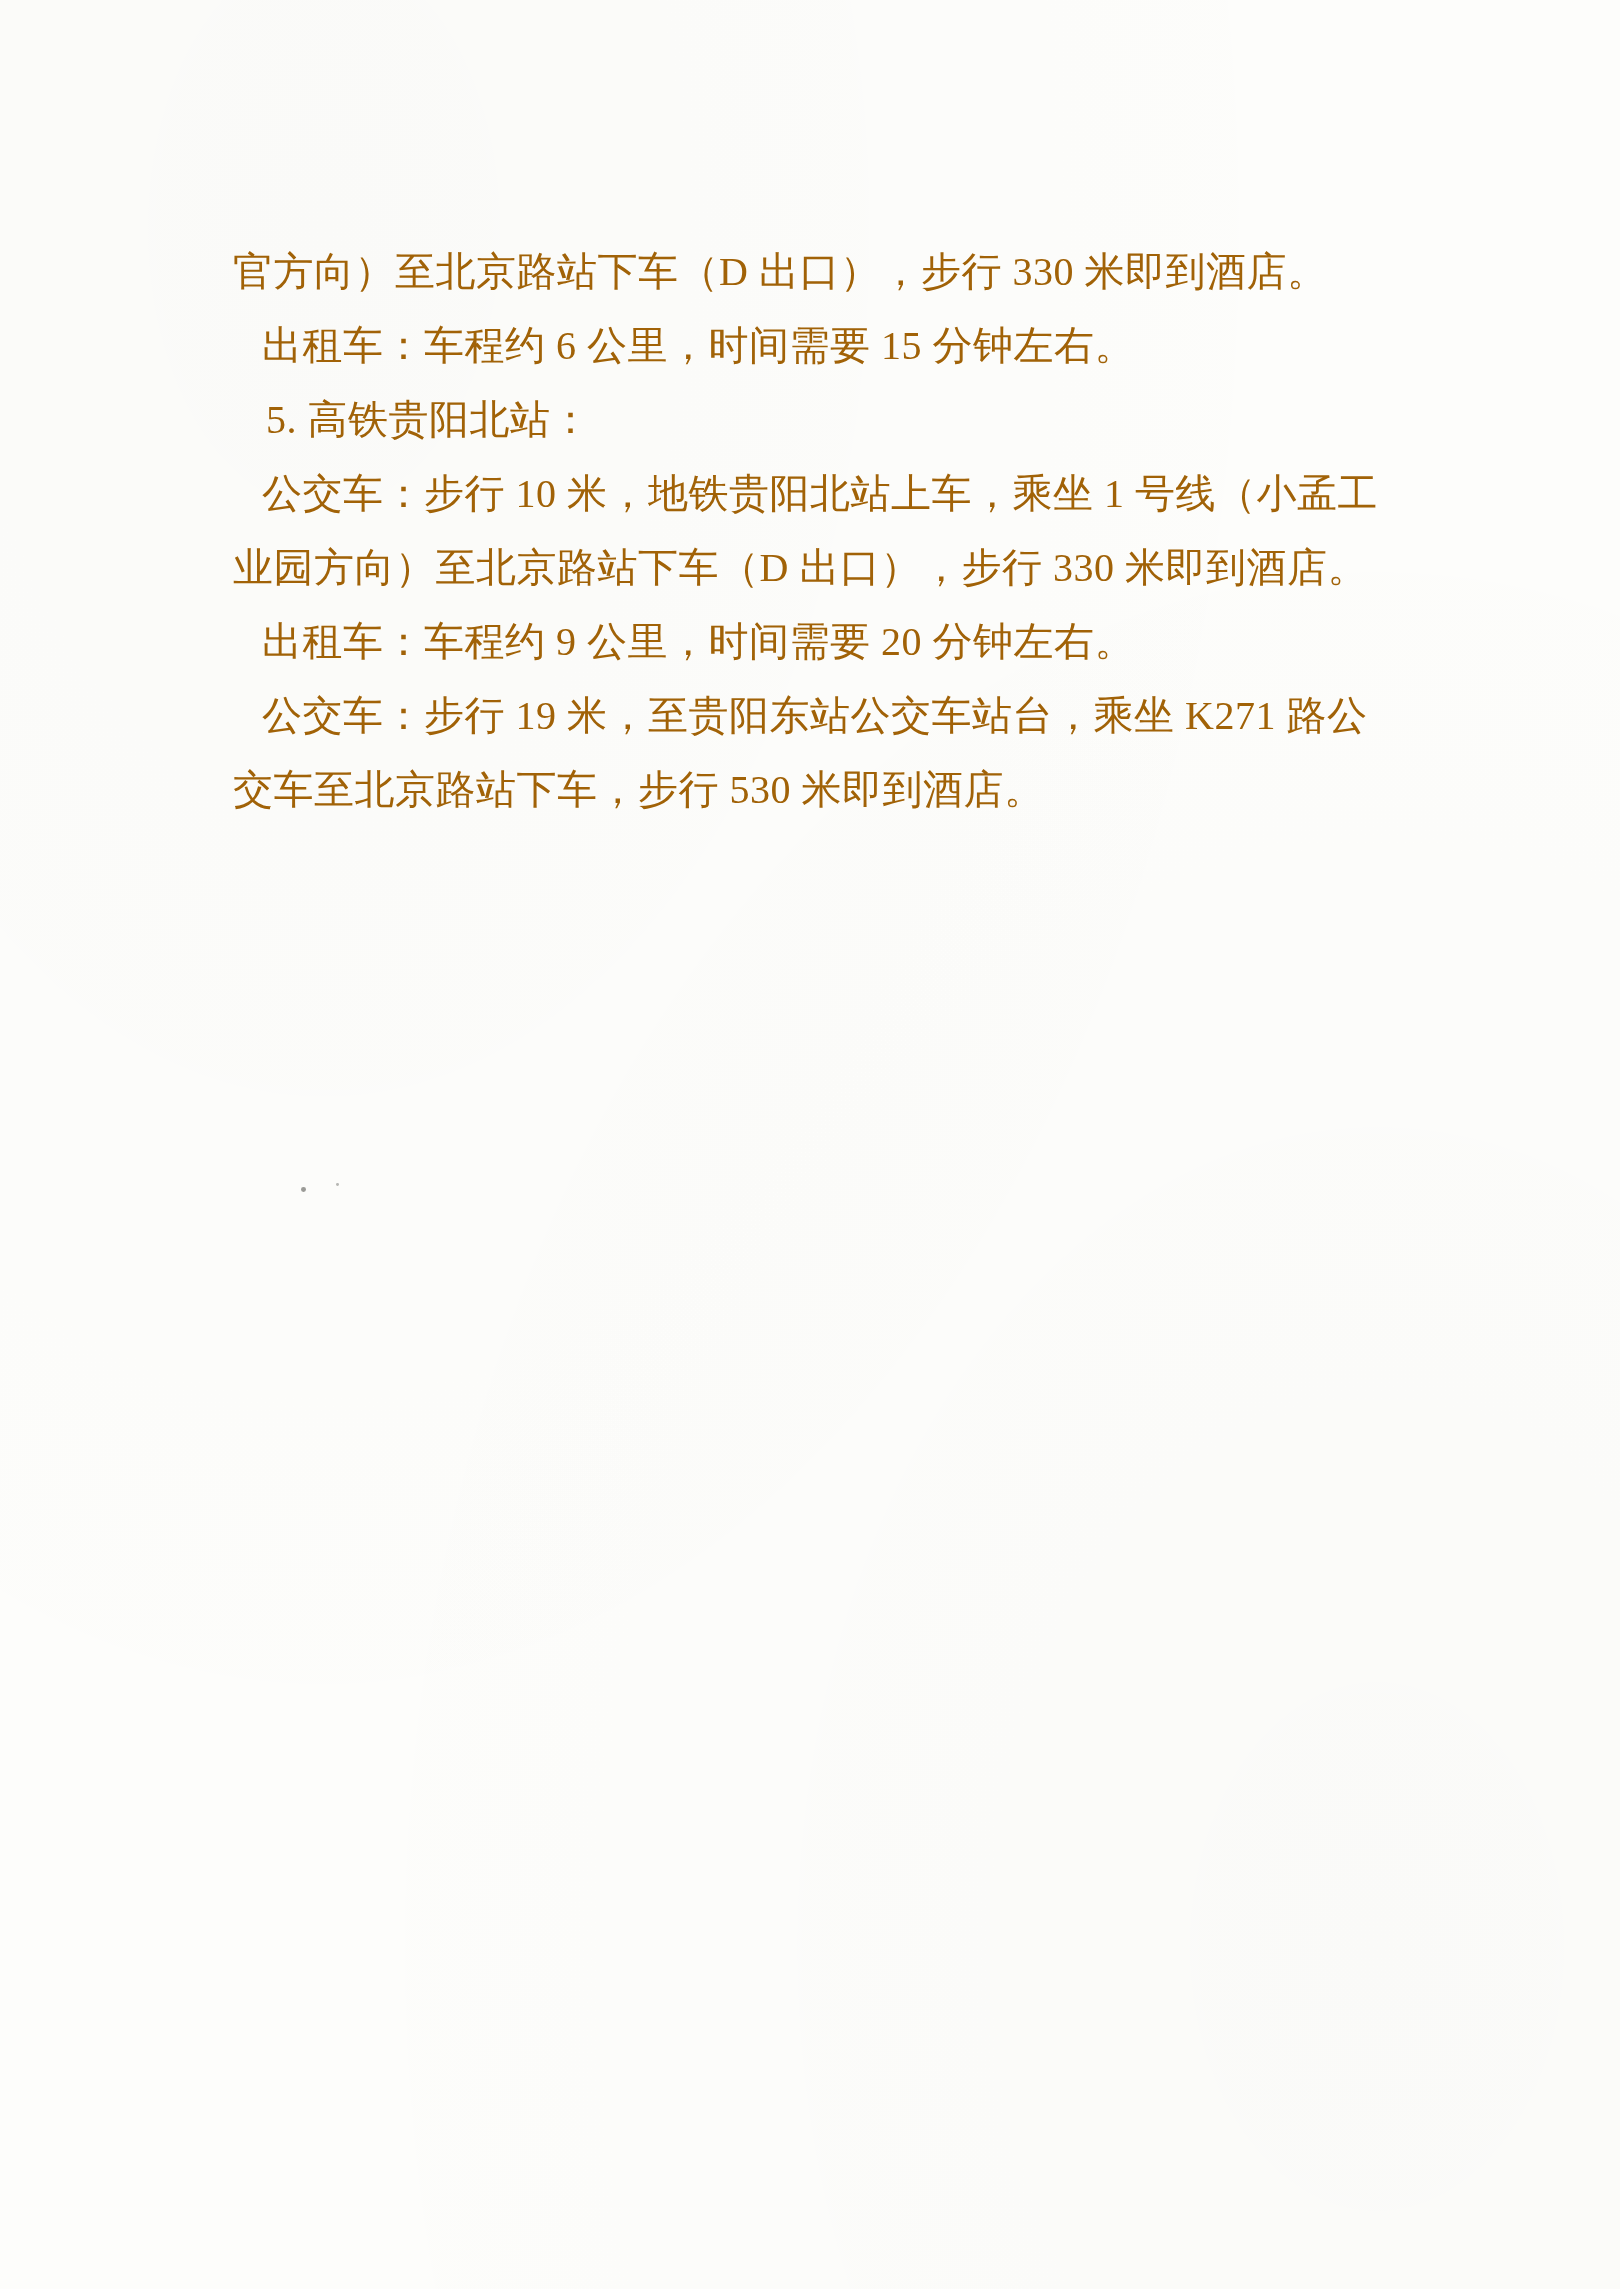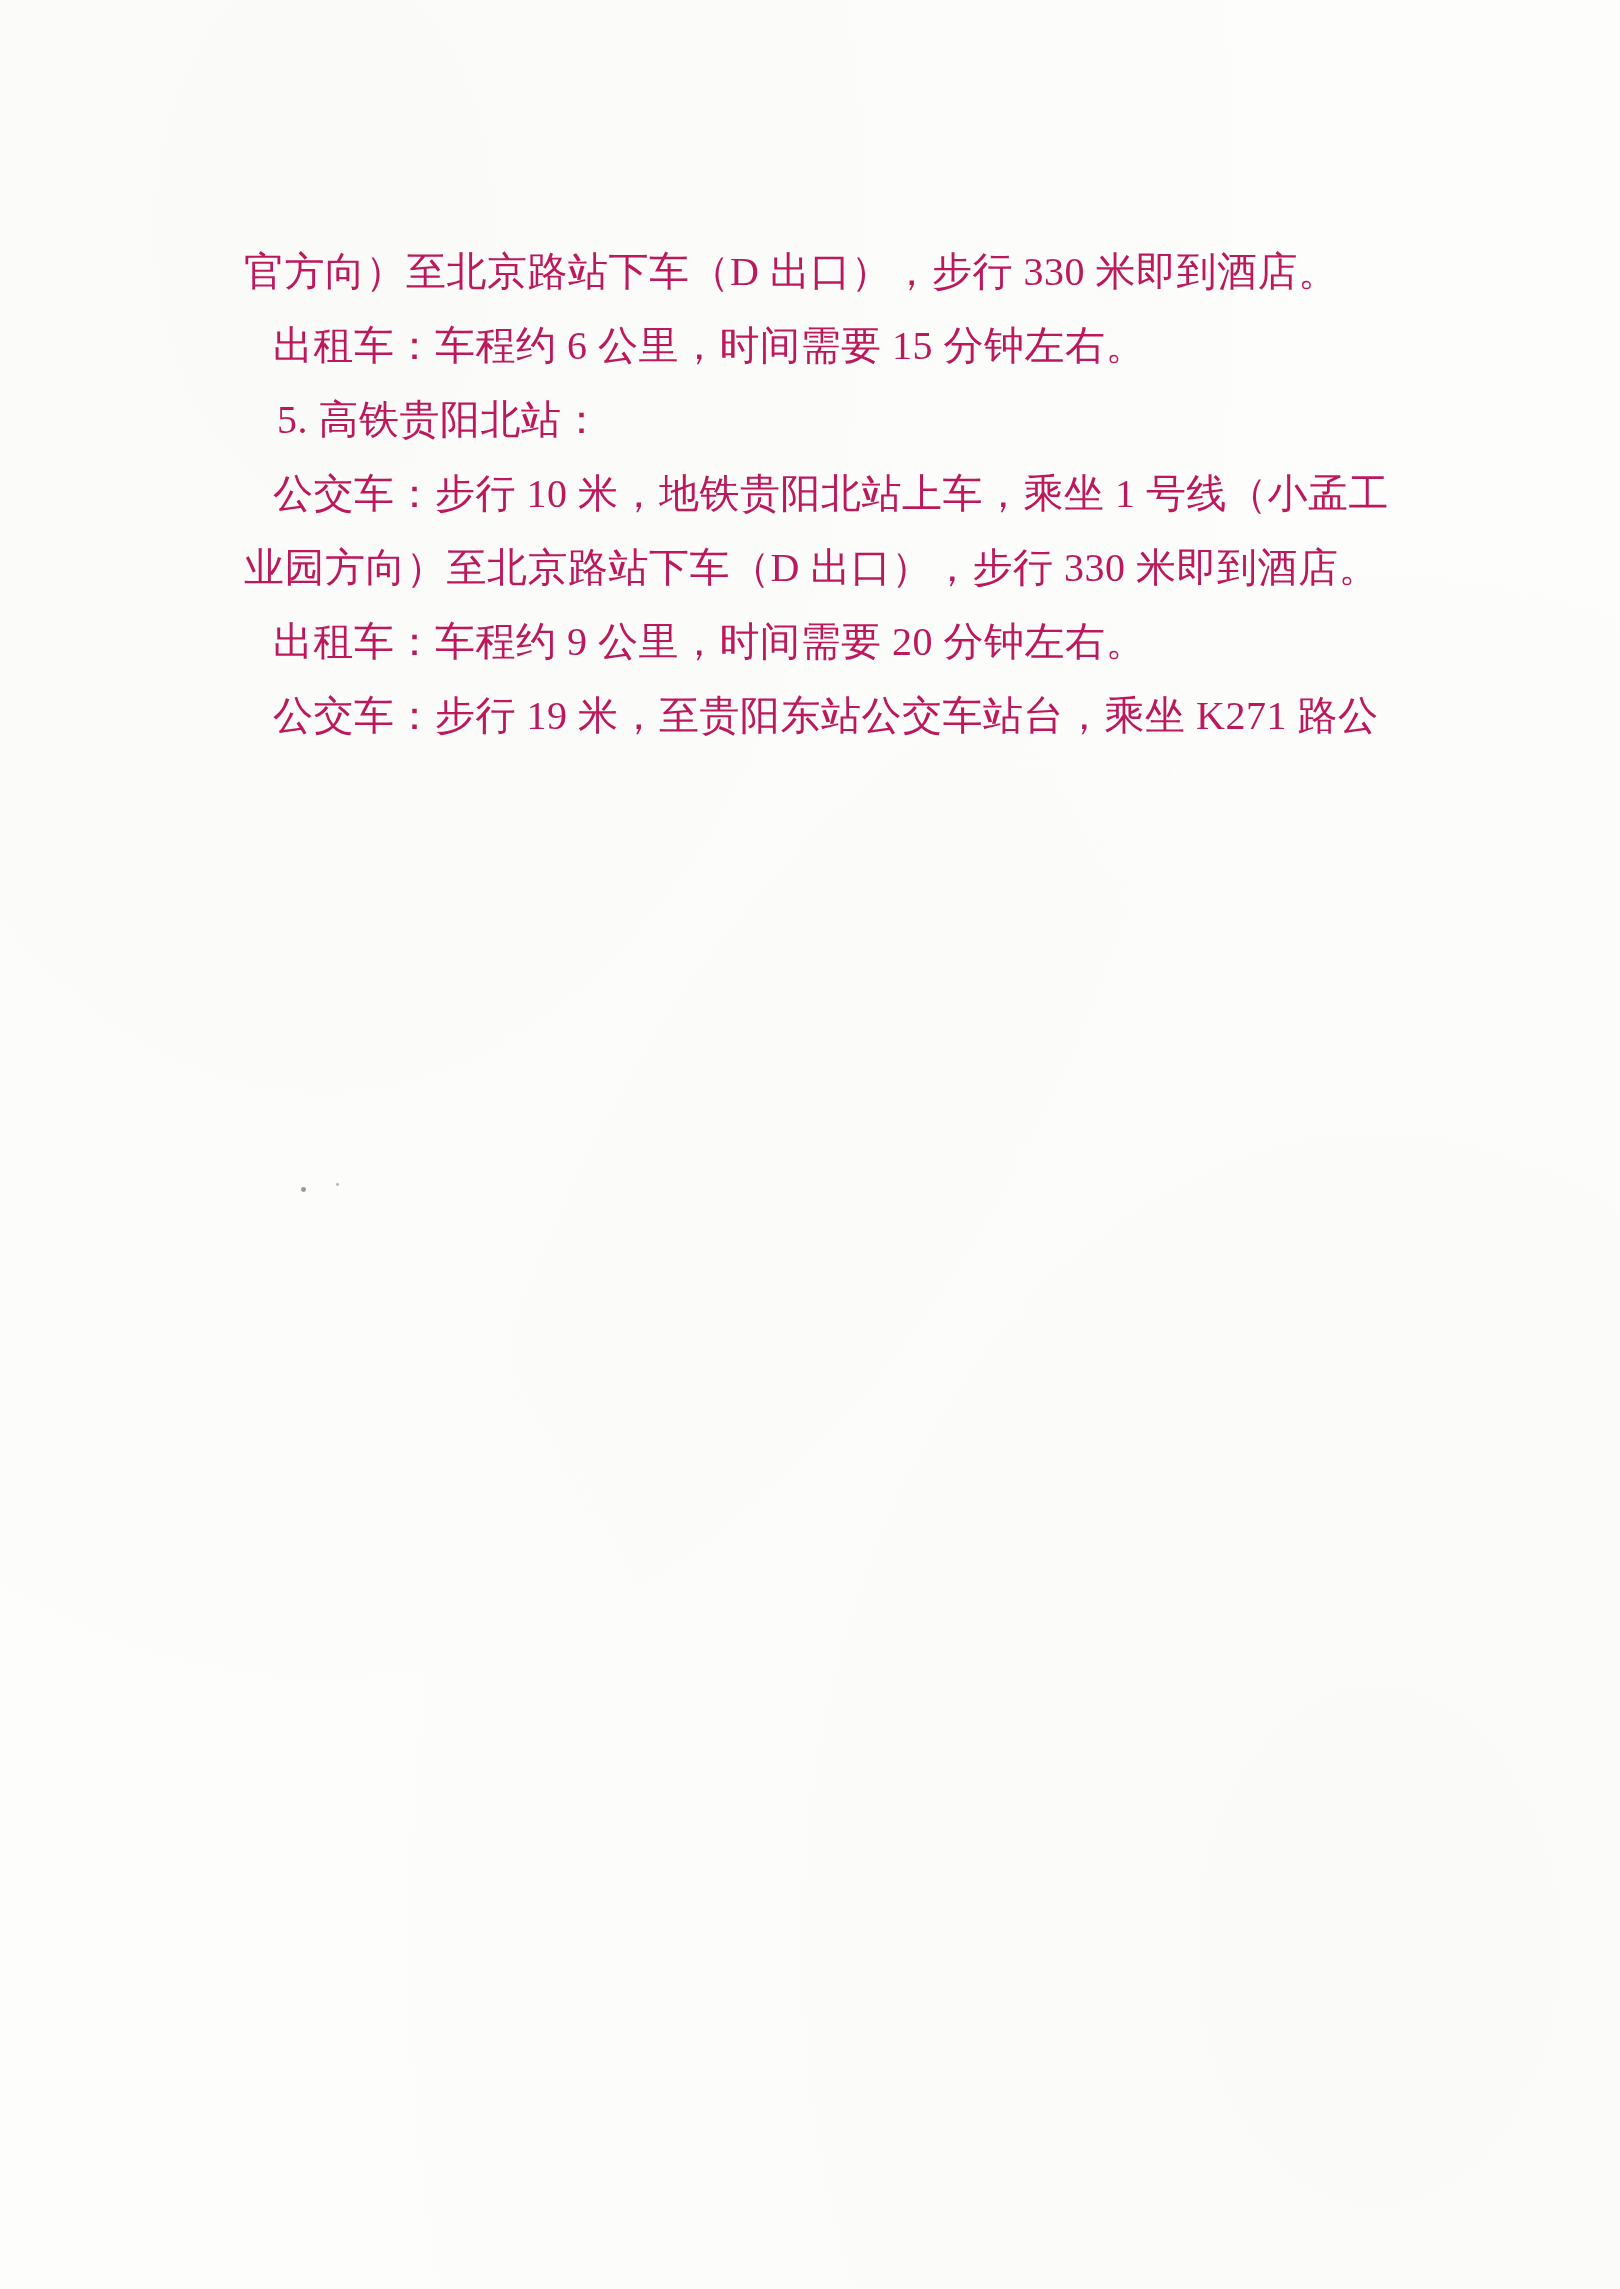--- a/index.html
+++ b/index.html
@@ -30,22 +30,21 @@
     position: absolute;
     left: 233px;
     top: 235px;
     width: 1176px;
   }
   .line {
     font-size: 40px;
     line-height: 74px;
     letter-spacing: 0.5px;
     white-space: pre;
-    color: #be185d;
-    margin-left: 11px;
+    color: #a16207;
   }
   .indent {
     padding-left: 29px;
   }
   .indent-num {
     padding-left: 33px;
   }
   .speck {
     position: absolute;
     background: #9a9a96;
@@ -60,19 +59,20 @@
 <div class="page">
 
   <div class="body-text">
     <div class="line">官方向）至北京路站下车（D 出口），步行 330 米即到酒店。</div>
     <div class="line indent">出租车：车程约 6 公里，时间需要 15 分钟左右。</div>
     <div class="line indent-num">5. 高铁贵阳北站：</div>
     <div class="line indent">公交车：步行 10 米，地铁贵阳北站上车，乘坐 1 号线（小孟工</div>
     <div class="line">业园方向）至北京路站下车（D 出口），步行 330 米即到酒店。</div>
     <div class="line indent">出租车：车程约 9 公里，时间需要 20 分钟左右。</div>
     <div class="line indent">公交车：步行 19 米，至贵阳东站公交车站台，乘坐 K271 路公</div>
+    <div class="line">交车至北京路站下车，步行 530 米即到酒店。</div>
   </div>
 
   <span class="speck s1"></span>
   <span class="speck s2"></span>
 
 </div>
 
 
 </body></html>

